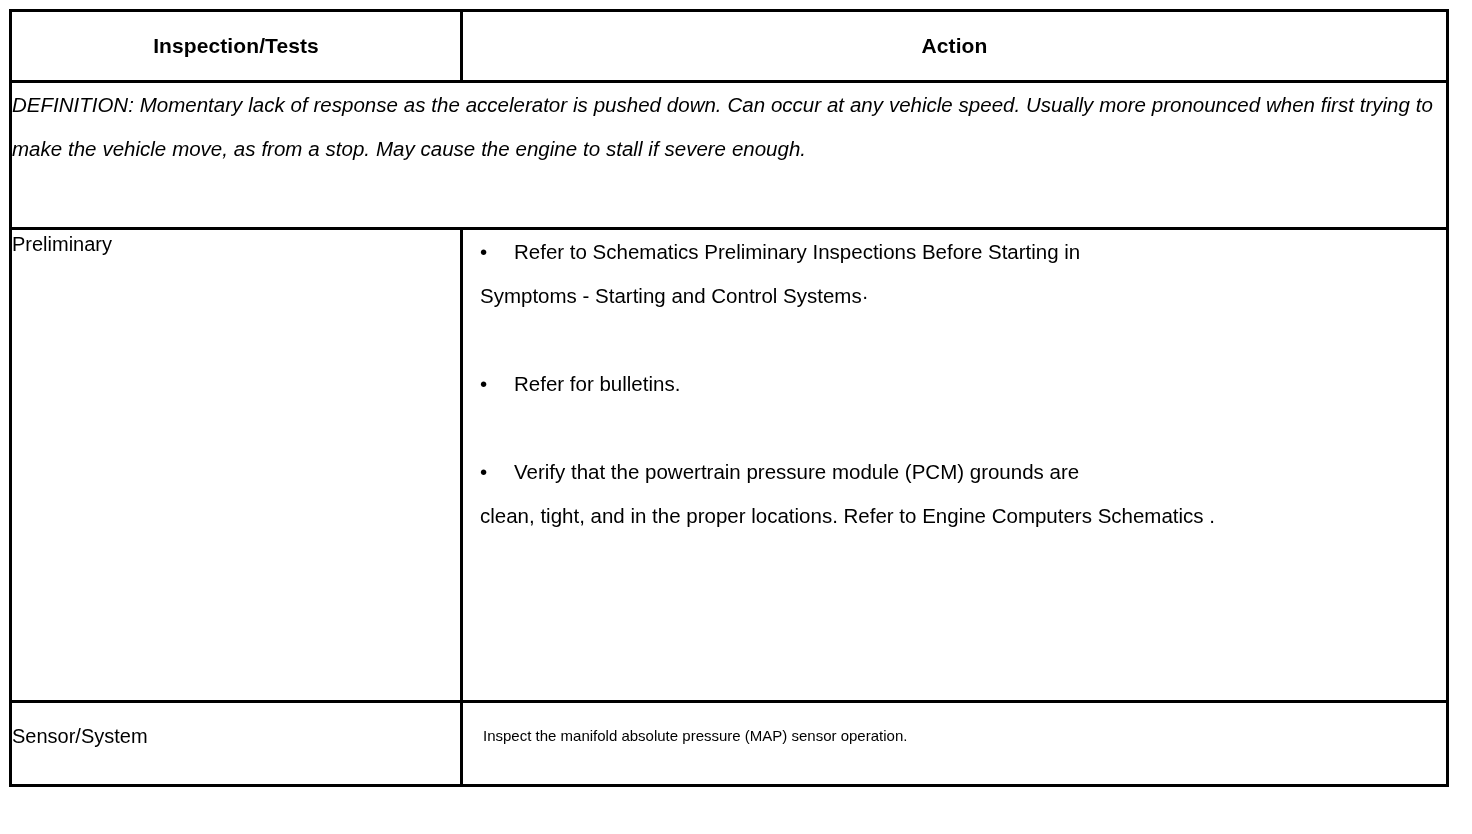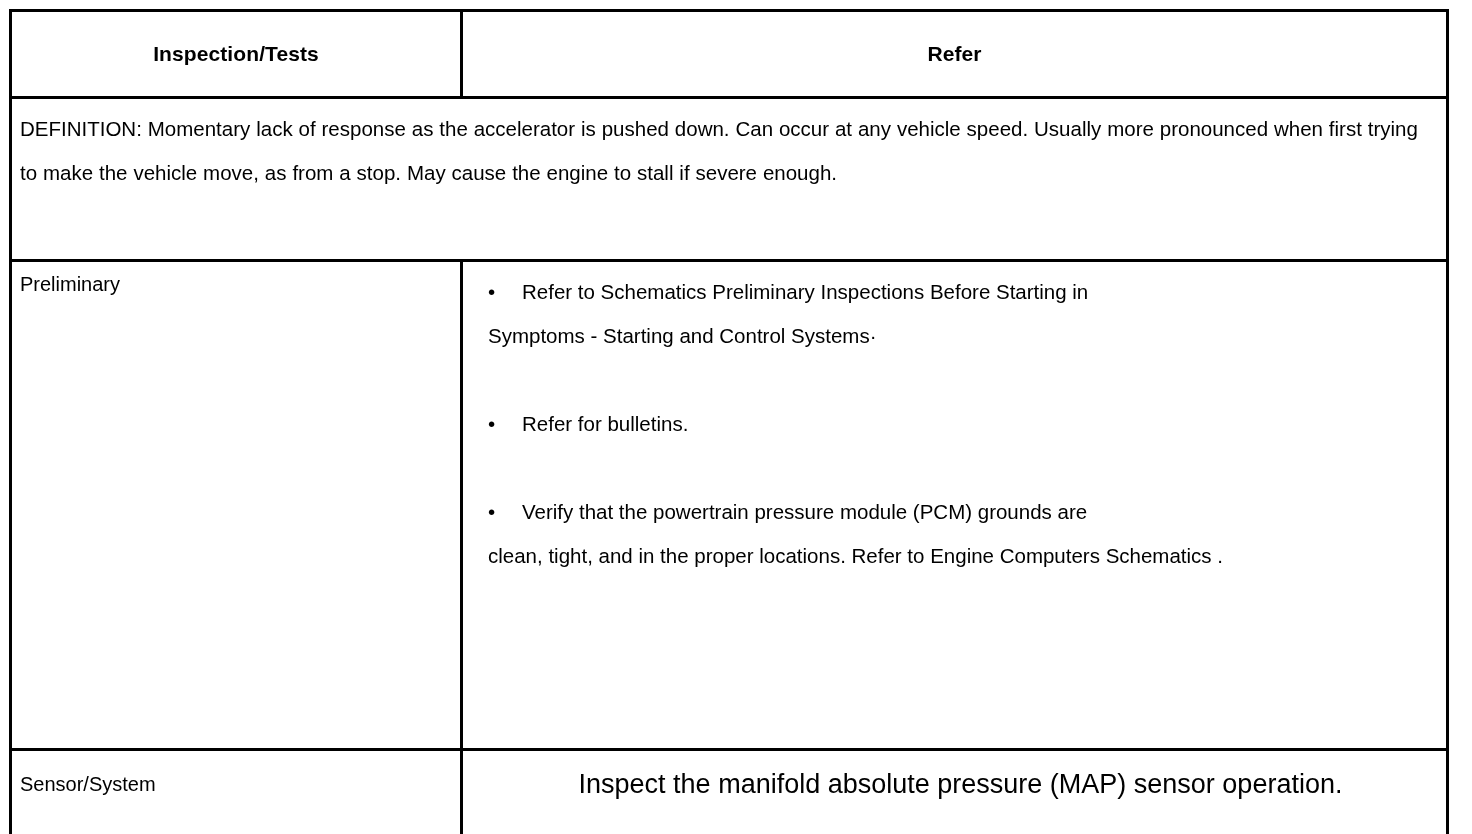--- a/index.html
+++ b/index.html
@@ -31,21 +31,21 @@
     width: 1437px;
     border-collapse: collapse;
     table-layout: fixed;
     background: #ffffff;
   }
 
   .diag-table td,
   .diag-table th {
     border: 3px solid #000000;
     vertical-align: top;
-    padding: 8px;
+    padding: 0;
     background: #ffffff;
   }
 
   
   col.col-inspection { width: 451px; }
   col.col-action     { width: 986px; }
 
   
   .header-row th {
     height: 68px;
@@ -56,20 +56,21 @@
     font-size: 21px;
     font-weight: bold;
     letter-spacing: 0.1px;
     line-height: 1.1;
   }
 
   
   .definition-cell {
     padding: 14px 22px 16px 21px;
     height: 144px;
+    font-style: italic;
   }
   .definition-text {
     font-size: 20.5px;
     line-height: 44px;
     text-align: left;
     word-spacing: 0.2px;
   }
 
   
   .row-label-cell {
@@ -118,43 +119,42 @@
     font-size: 20.5px;
     line-height: 44px;
   }
   .bullet-line-1 { display: block; }
   .bullet-line-rest {
     display: block;
     margin-left: -34px;
   }
 
   .plain-action {
-    font-size: 27px;
+    font-size: 15px;
     line-height: 28px;
-    text-align: center;
   }
 </style>
 </head>
 <body>
 
 <div class="page">
 
   <table class="diag-table">
     <colgroup>
       <col class="col-inspection">
       <col class="col-action">
     </colgroup>
 
     <thead>
       <tr class="header-row">
         <th>
           <span class="header-label">Inspection/Tests</span>
         </th>
         <th>
-          <span class="header-label">Refer</span>
+          <span class="header-label">Action</span>
         </th>
       </tr>
     </thead>
 
     <tbody>
 
       <tr class="definition-row">
         <td class="definition-cell" colspan="2">
           <div class="definition-text">DEFINITION: Momentary lack of response as the accelerator is pushed down. Can occur at any vehicle speed. Usually more pronounced when first trying to make the vehicle move, as from a stop. May cause the engine to stall if severe enough.</div>
         </td>

